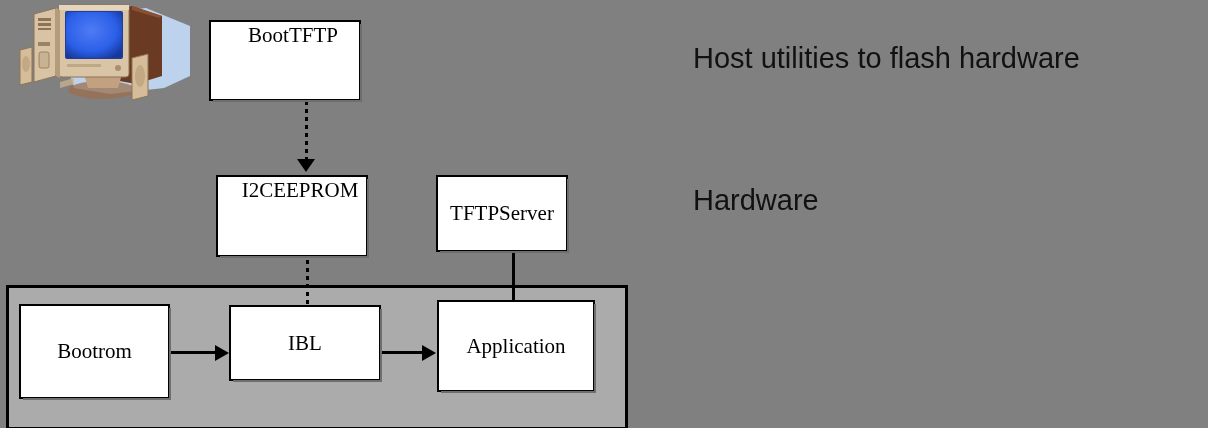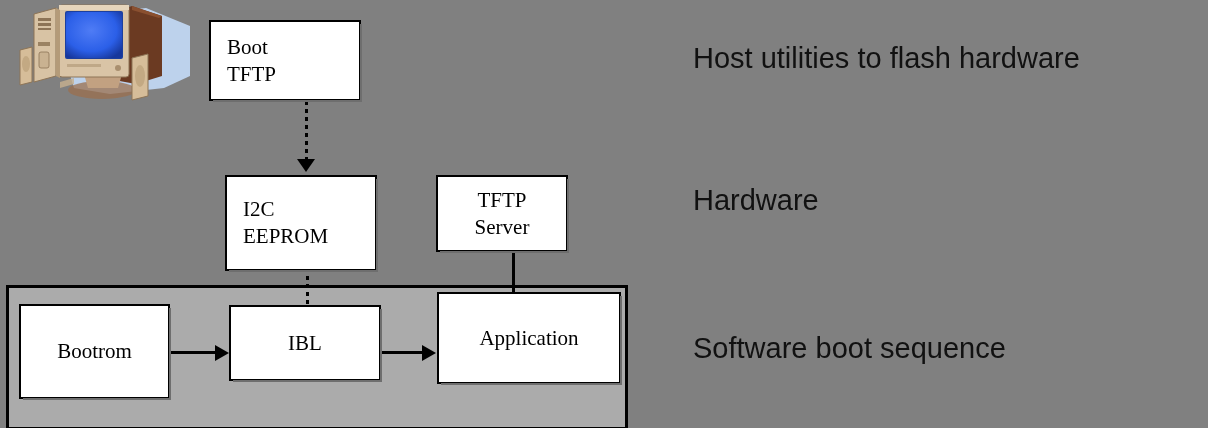--- a/index.html
+++ b/index.html
@@ -20,21 +20,21 @@
   .node {
     position: absolute;
     background: #ffffff;
     border: 2px solid #000000;
     box-sizing: border-box;
     color: #000000;
     font-family: "Liberation Serif", serif;
     font-size: 21px;
     line-height: 1.28;
     display: flex;
-    flex-direction: column;
+    flex-direction: row;
     justify-content: center;
     z-index: 5;
   }
   .node .ln { display: block; white-space: pre; }
   .node.left  { align-items: flex-start; padding-left: 16px; }
   .node.center{ align-items: center; }
 
   
   .node::after {
     content: "";
@@ -145,21 +145,21 @@
   </div>
 
   <div class="node left" style="left:209px; top:20px; width:152px; height:81px;">
     <span class="ln">Boot</span>
     <span class="ln">TFTP</span>
   </div>
 
   <div class="conn v-dotted" style="left:305px; top:101px; height:58px;"></div>
   <div class="conn arrow-down" style="left:297px; top:159px;"></div>
 
-  <div class="node left" style="left:225px; top:175px; width:152px; height:96px;">
+  <div class="node left" style="left:216px; top:175px; width:152px; height:82px;">
     <span class="ln">I2C</span>
     <span class="ln">EEPROM</span>
   </div>
 
   <div class="node center" style="left:436px; top:175px; width:132px; height:77px;">
     <span class="ln">TFTP</span>
     <span class="ln">Server</span>
   </div>
 
   <div class="conn v-dotted" style="left:306px; top:252px; height:54px;"></div>
@@ -169,27 +169,26 @@
   <div id="sw-container"></div>
 
   <div class="node center" style="left:19px; top:304px; width:151px; height:95px;">
     <span class="ln">Bootrom</span>
   </div>
 
   <div class="node center" style="left:229px; top:305px; width:152px; height:76px;">
     <span class="ln">IBL</span>
   </div>
 
-  <div class="node center" style="left:437px; top:292px; width:184px; height:92px;">
+  <div class="node center" style="left:437px; top:300px; width:158px; height:92px;">
     <span class="ln">Application</span>
   </div>
 
   <div class="conn h-solid" style="left:170px; top:351px; width:46px;"></div>
   <div class="conn arrow-right" style="left:215px; top:345px;"></div>
 
   <div class="conn h-solid" style="left:381px; top:351px; width:42px;"></div>
   <div class="conn arrow-right" style="left:422px; top:345px;"></div>
 
   <div class="annot" style="left:693px; top:42px;text-align:center;">Host utilities to flash hardware</div>
   <div class="annot" style="left:693px; top:184px;">Hardware</div>
-  <div class="annot" style="left:693px; top:332px;">Software boot sequence</div>
 
 </div>
 
 </body></html>

